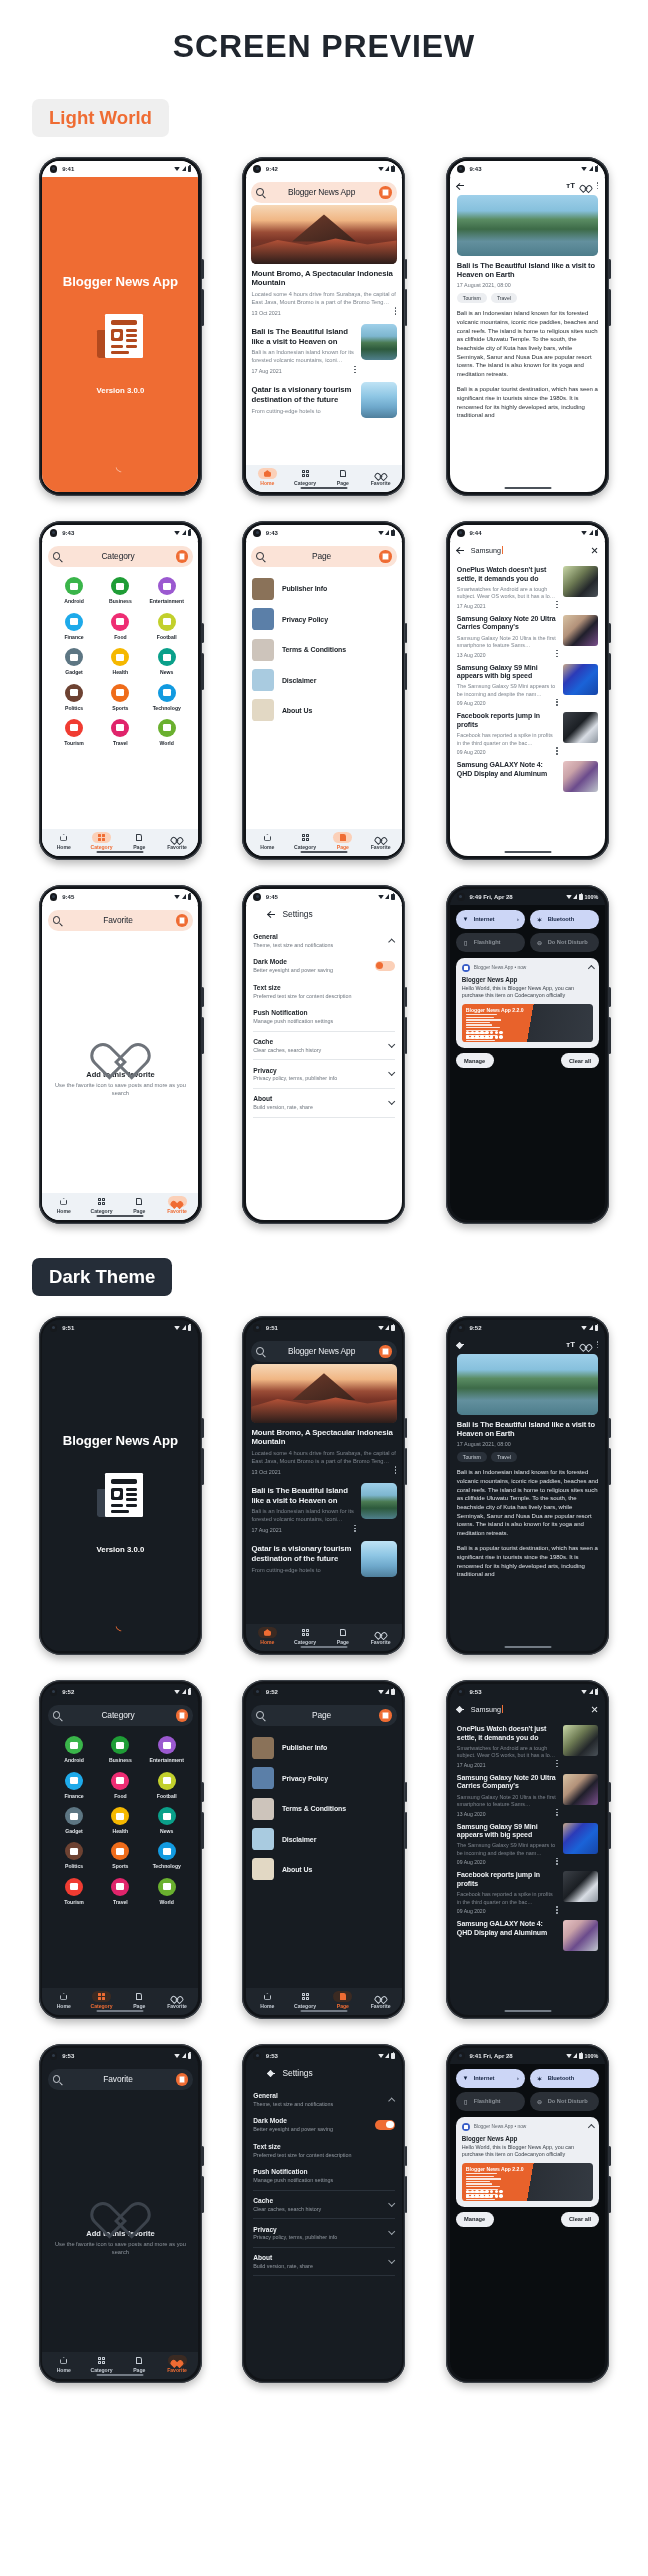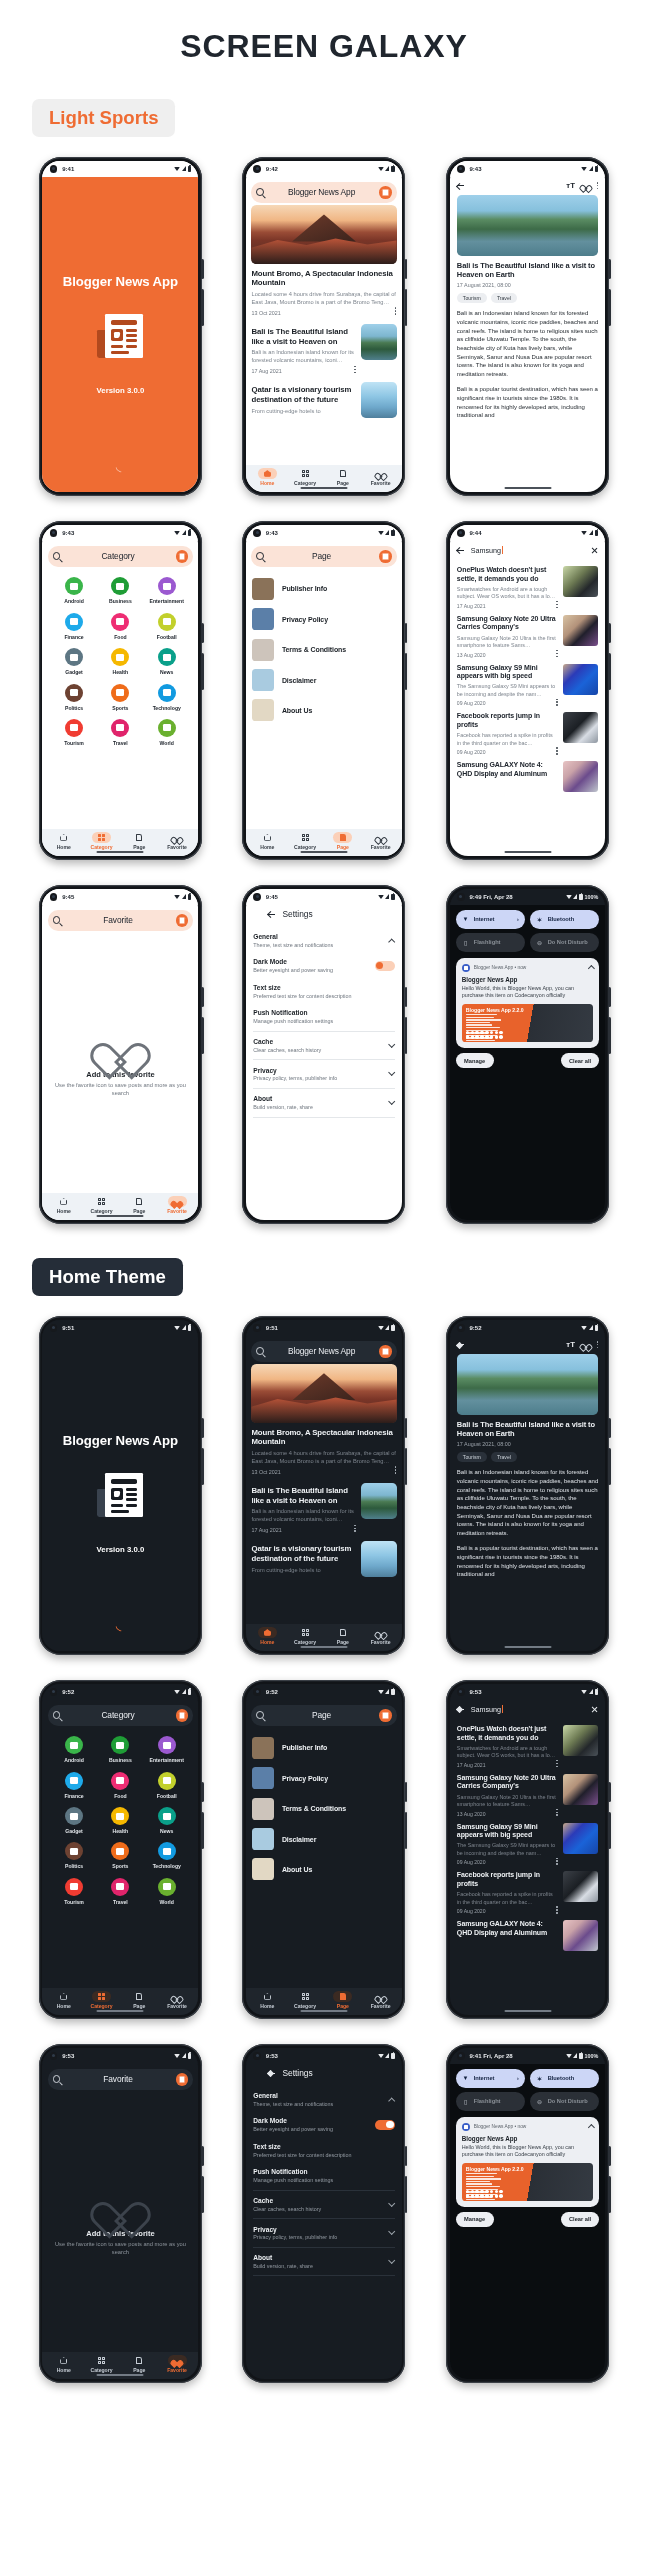--- a/index.html
+++ b/index.html
@@ -324,23 +324,23 @@
   .npromo .pdots span{width:3.6px;height:3.6px;border-radius:50%;background:#fff;display:block;}
   .nactions{display:flex;justify-content:space-between;margin-top:5.4px;}
   .nbtn{background:#edeff3;border-radius:8.4px;padding:4.2px 8.4px;font-size:5.7px;font-weight:600;color:#1b2026;}
 </style>
 </head>
 <body>
 
 
 
 
-<div class="page-title">SCREEN GALAXY</div>
-
-<div class="theme-pill light">Light Sports</div>
+<div class="page-title">SCREEN PREVIEW</div>
+
+<div class="theme-pill light">Light World</div>
 <div class="grid" id="grid-light">
     <div class="cell">
       <div class="phone">
     <span class="btn-pwr"></span>
     <span class="btn-vol"></span>
     <div class="screen ">
           <div class="statusbar">
     <span class="punch"></span>
     <span class="sb-time">9:41</span>
     <span class="sb-right">
@@ -1043,21 +1043,21 @@
     <div class="nactions">
       <span class="nbtn">Manage</span>
       <span class="nbtn">Clear all</span>
             </div>
   </div>
         </div>
       </div>
     </div>
   </div>
 
-<div class="theme-pill dark">Home Theme</div>
+<div class="theme-pill dark">Dark Theme</div>
 <div class="grid" id="grid-dark">
     <div class="cell">
       <div class="phone">
     <span class="btn-pwr"></span>
     <span class="btn-vol"></span>
     <div class="screen dark">
           <div class="statusbar">
     <span class="punch"></span>
     <span class="sb-time">9:51</span>
     <span class="sb-right">

